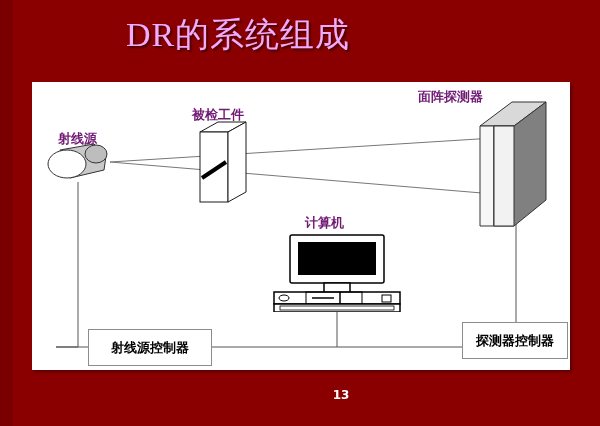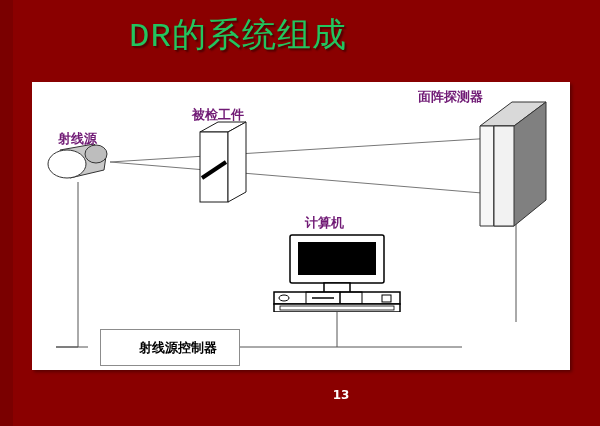--- a/index.html
+++ b/index.html
@@ -10,23 +10,23 @@
     overflow:hidden;position:relative;
   }
   .slide{position:absolute;inset:0;background:#8a0000;}
   .edge-stripe{position:absolute;left:0;top:0;width:13px;height:426px;background:#7a0000;}
 
   .title{
     position:absolute;left:0;top:12px;width:476px;
     text-align:center;
     font-size:34px;
     letter-spacing:1px;
-    color:#22c55e;
+    color:#f0abfc;
     text-shadow:1px 1px 0 #5a0000, 2px 2px 2px rgba(0,0,0,.45);
-    font-family:Liberation Mono, monospace;
+    font-family:Liberation Serif, serif;
   }
 
   .panel{
     position:absolute;left:32px;top:82px;width:538px;height:288px;
     background:#ffffff;
     box-shadow:2px 2px 3px rgba(0,0,0,.35);
   }
 
   
   .lbl{
@@ -43,21 +43,21 @@
   
   .ctrlbox{
     position:absolute;
     border:1px solid #8c8c8c;
     background:#ffffff;
     display:flex;align-items:center;justify-content:center;
     font-size:13px;font-weight:bold;color:#000;
     white-space:nowrap;
     font-family:"DejaVu Sans","Liberation Sans",sans-serif;
   }
-  #box-source-ctrl{left:68px;top:247px;width:122px;height:35px;padding-left:16px;}
+  #box-source-ctrl{left:56px;top:247px;width:122px;height:35px;}
   #box-det-ctrl{left:430px;top:240px;width:104px;height:35px;}
 
   
   #source{position:absolute;left:14px;top:58px;width:66px;height:46px;}
 
   
   #workpiece{position:absolute;left:160px;top:38px;width:70px;height:98px;}
 
   
   #detector{position:absolute;left:440px;top:18px;width:80px;height:132px;}
@@ -149,18 +149,19 @@
       <rect x="2" y="70" width="126" height="8" fill="#ffffff" stroke="#000" stroke-width="1.5"></rect>
       <rect x="8" y="72" width="114" height="4" fill="#ffffff" stroke="#000" stroke-width="0.8"></rect>
     </svg>
 
     <div class="lbl" id="lbl-source">射线源</div>
     <div class="lbl" id="lbl-workpiece">被检工件</div>
     <div class="lbl" id="lbl-detector">面阵探测器</div>
     <div class="lbl" id="lbl-computer">计算机</div>
 
     <div class="ctrlbox" id="box-source-ctrl">射线源控制器</div>
+    <div class="ctrlbox" id="box-det-ctrl">探测器控制器</div>
 
   </div>
 
   <div class="pagenum">13</div>
 
 </div>
 
 </body></html>

